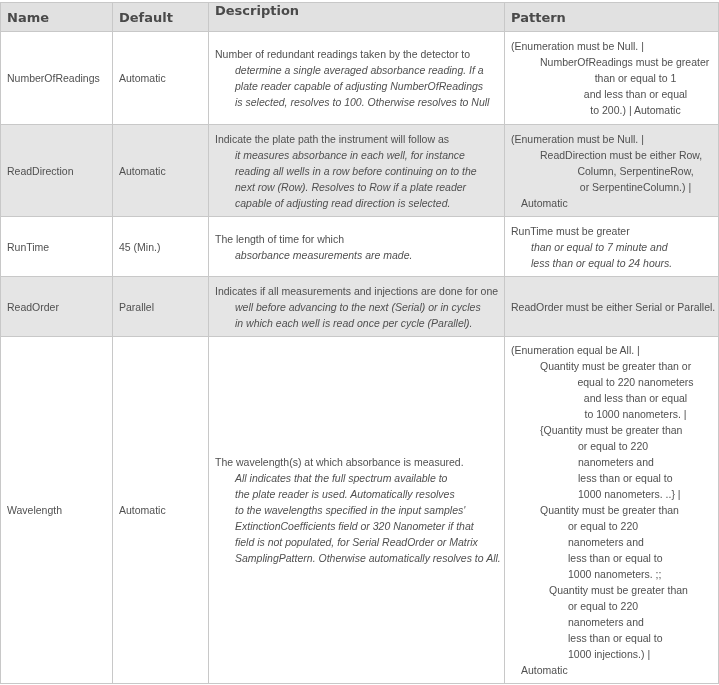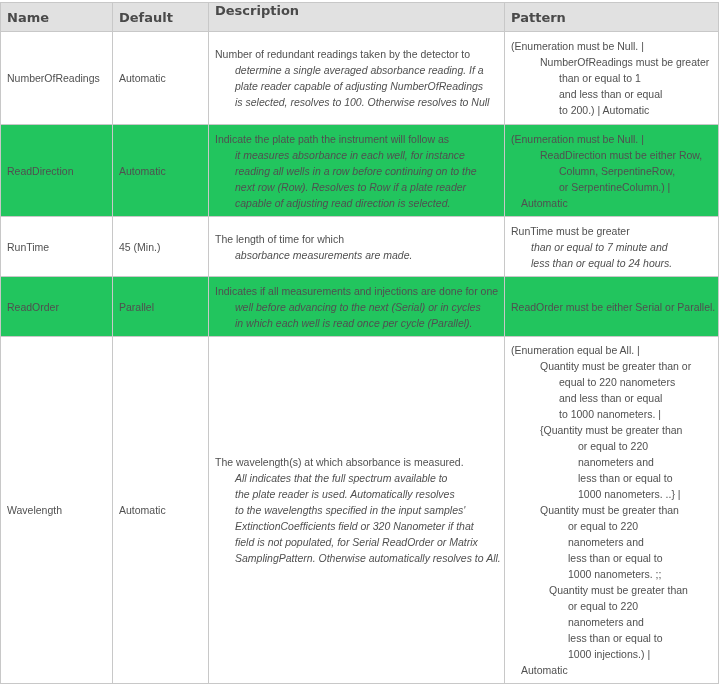--- a/index.html
+++ b/index.html
@@ -4,25 +4,25 @@
 <style>
   html, body { margin: 0; padding: 0; background: #ffffff; }
   body { width: 719px; height: 685px; overflow: hidden; font-family: "Liberation Sans", sans-serif; }
   .tbl { position: absolute; left: 0; top: 2px; width: 718px; border-collapse: collapse;
          border: 1.5px solid #8c8c8c; table-layout: fixed; }
   .tbl th, .tbl td { border: 1px solid #c8c8c8; vertical-align: middle; text-align: left; padding: 0 6px; }
   .tbl th { background: #e1e1e1; font-family: "DejaVu Sans", sans-serif; font-weight: bold;
             font-size: 13px; color: #4a4a4a; height: 28px; }
   .tbl th.desc-h { vertical-align: top; }
   .tbl td { font-size: 10.5px; color: #505050; line-height: 16px; }
-  .tbl tr.shaded td { background: #22c55e; }
+  .tbl tr.shaded td { background: #e5e5e5; }
   .line { display: block; white-space: nowrap; }
   .i1 { padding-left: 20px; font-style: italic; }
   .i2 { padding-left: 29px; }
-  .i3 { padding-left: 48px; }
+  .i3 { padding-left: 48px; text-align: center; }
   .i4 { padding-left: 67px; }
   .i5 { padding-left: 38px; }
   .i6 { padding-left: 10px; }
   .pat-wl .line.i3 { padding-left: 48px; }
 </style>
 </head>
 <body>
 
 <table class="tbl">
   <colgroup>

